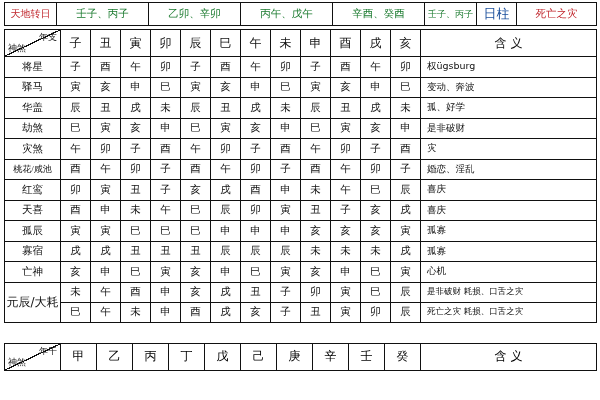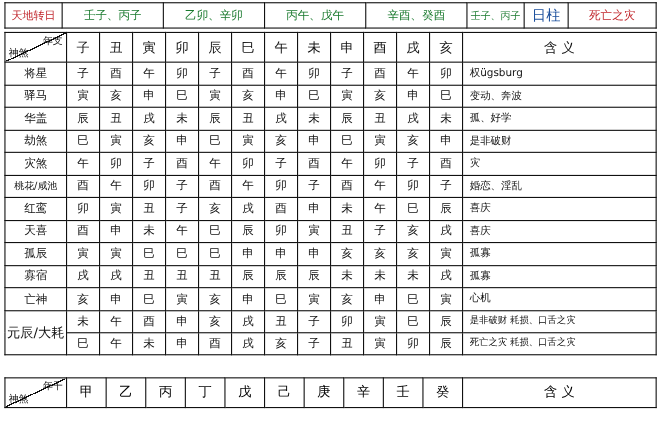--- a/index.html
+++ b/index.html
@@ -35,21 +35,21 @@
   .t-main td{height:19.5px;font-size:10.5px;color:#111;}
   .t-main .corner{height:26px;position:relative;font-size:9px;padding-left:37px;}
   .t-main .hd{height:26px;font-size:12px;}
   .t-main .rowlabel{font-size:10.5px;}
   .t-main .meaning{font-size:9.5px;text-align:left;padding-left:6px;}
   .t-main .two{height:19px;}
 
   
   .lab-red{color:#c1272d;}
   .lab-grn{color:#1a7a2e;}
-  .lab-pink{color:#d44a8a;}
+  .lab-pink{color:#d44a8a;font-family:Liberation Serif, serif;}
   .lab-blu{color:#1b4f9c;}
   .lab-blk{color:#111;}
   .lab-org{color:#c46a10;}
 
   .val-red{color:#c1272d;}
   .val-grn{color:#1a7a2e;}
   .val-blu{color:#1b4f9c;}
   .val-pink{color:#d44a8a;}
   .val-blk{color:#111;}
   .val-org{color:#c46a10;}

